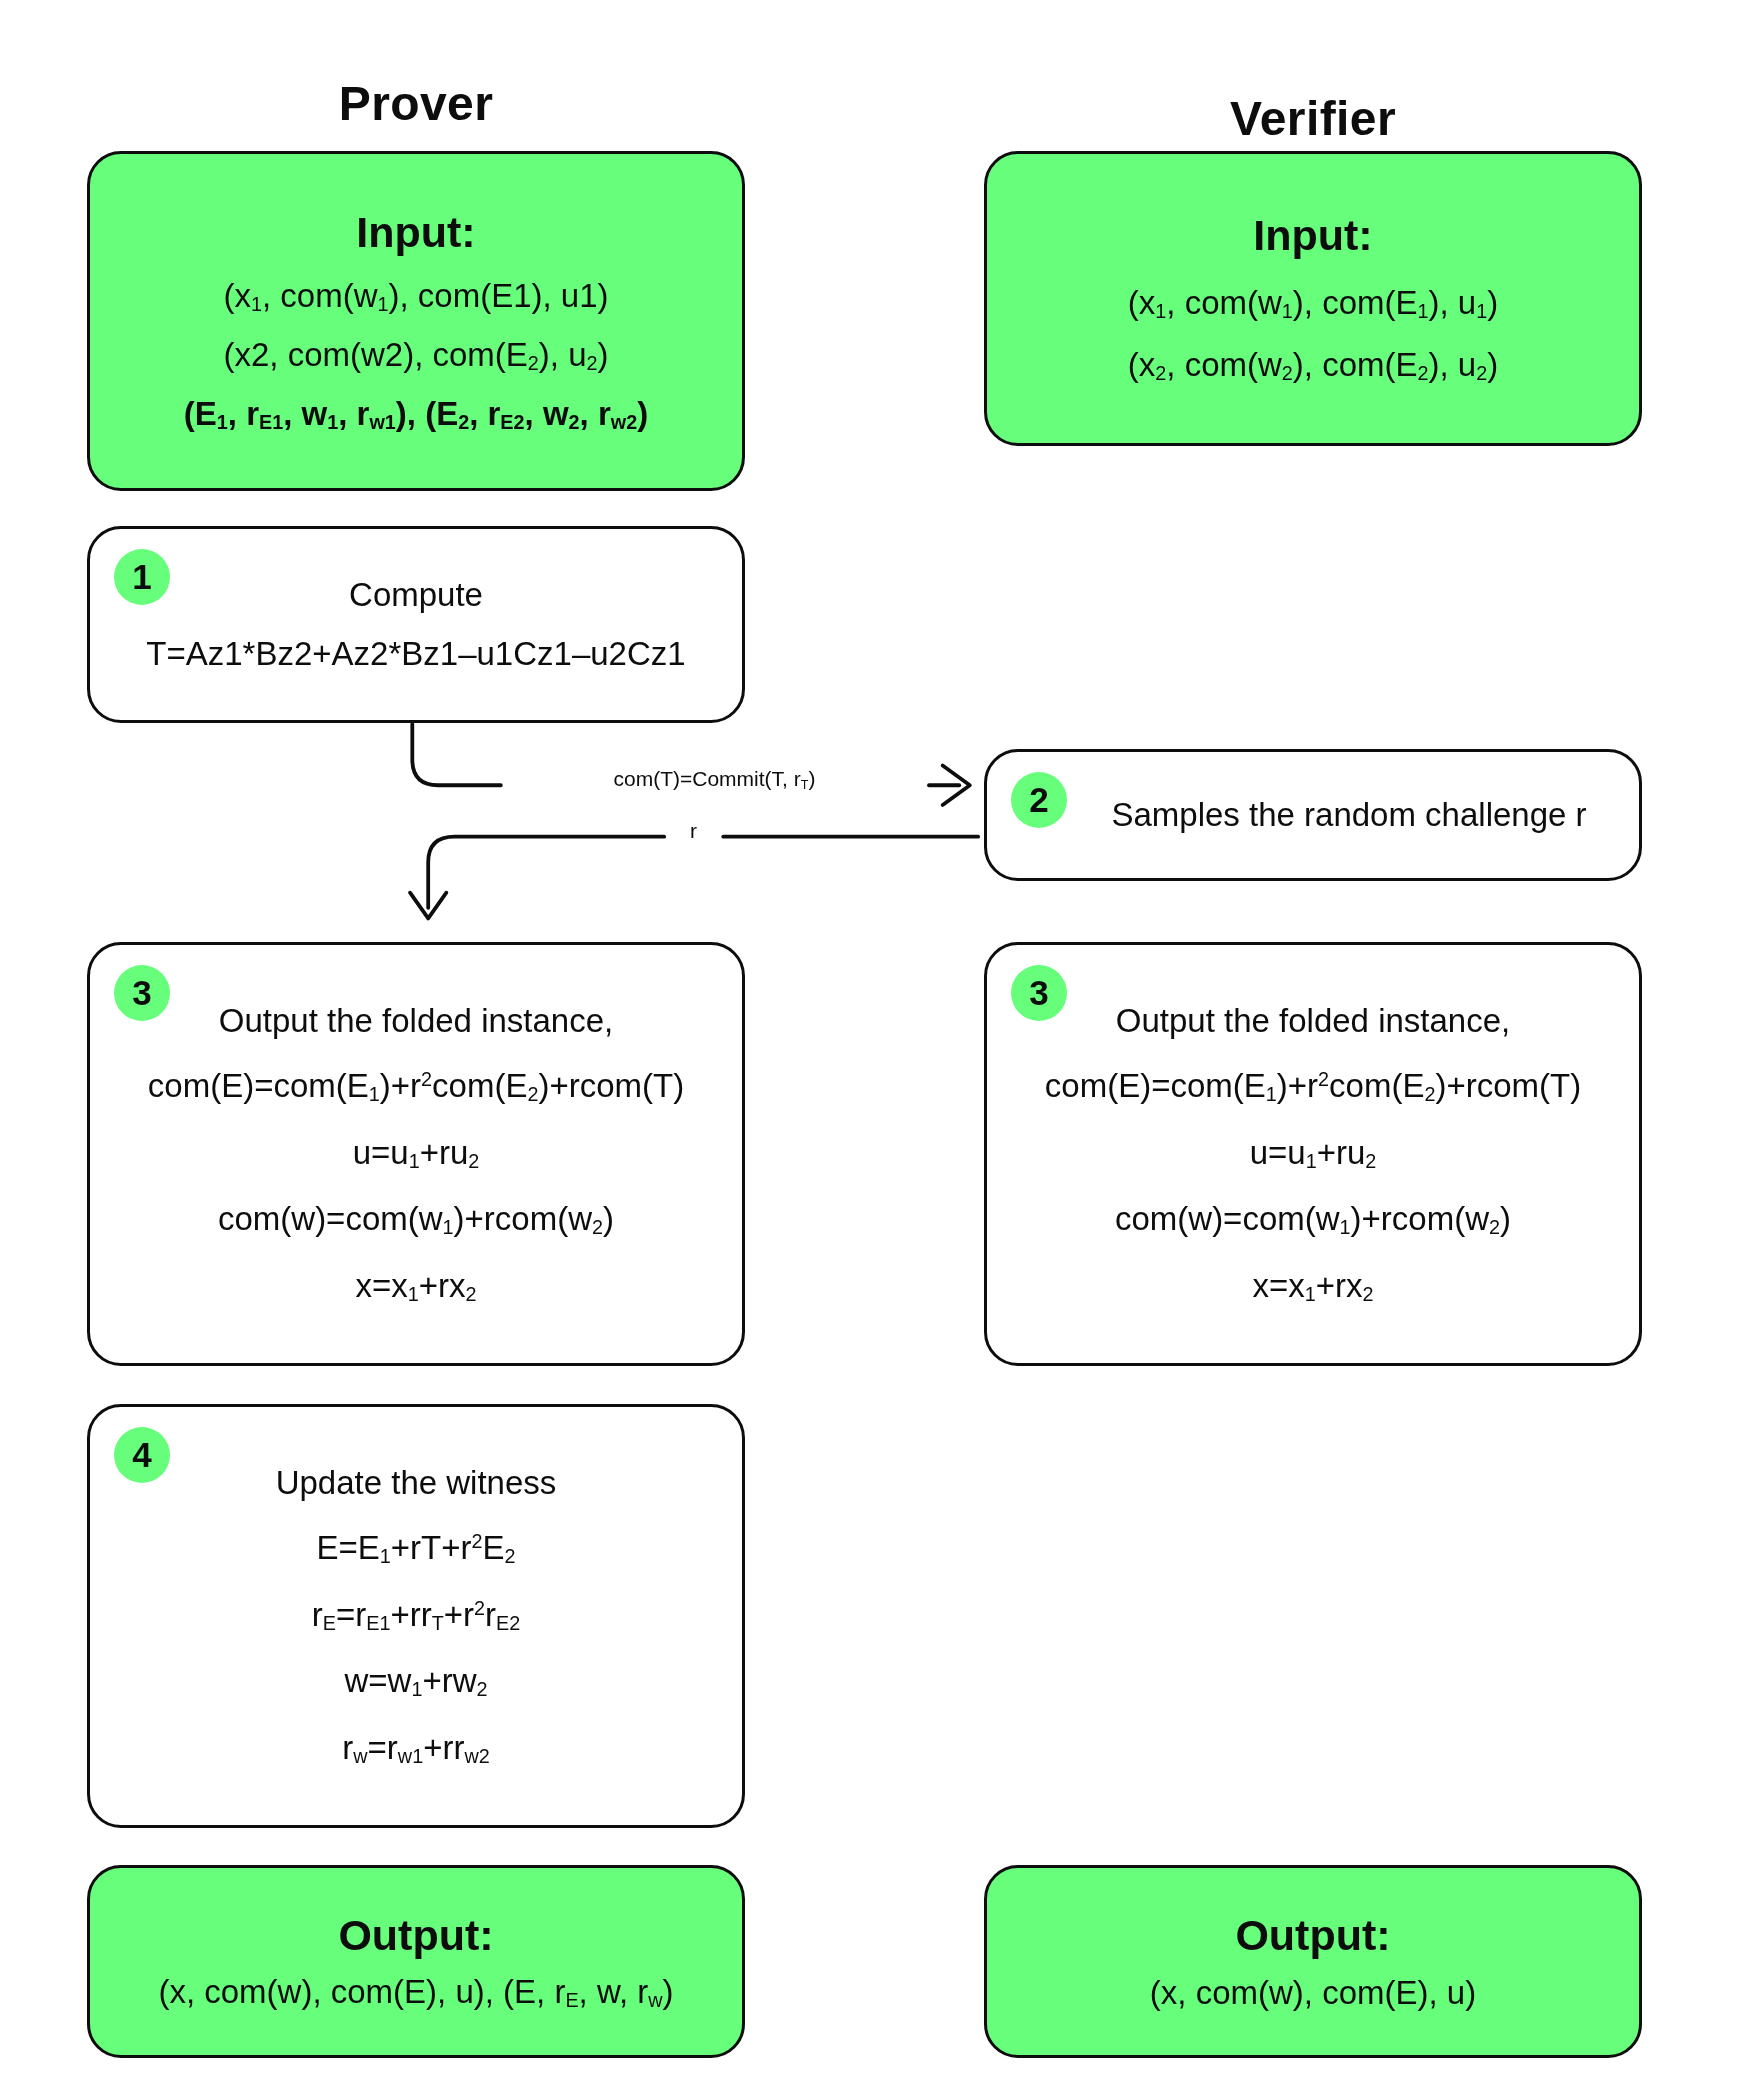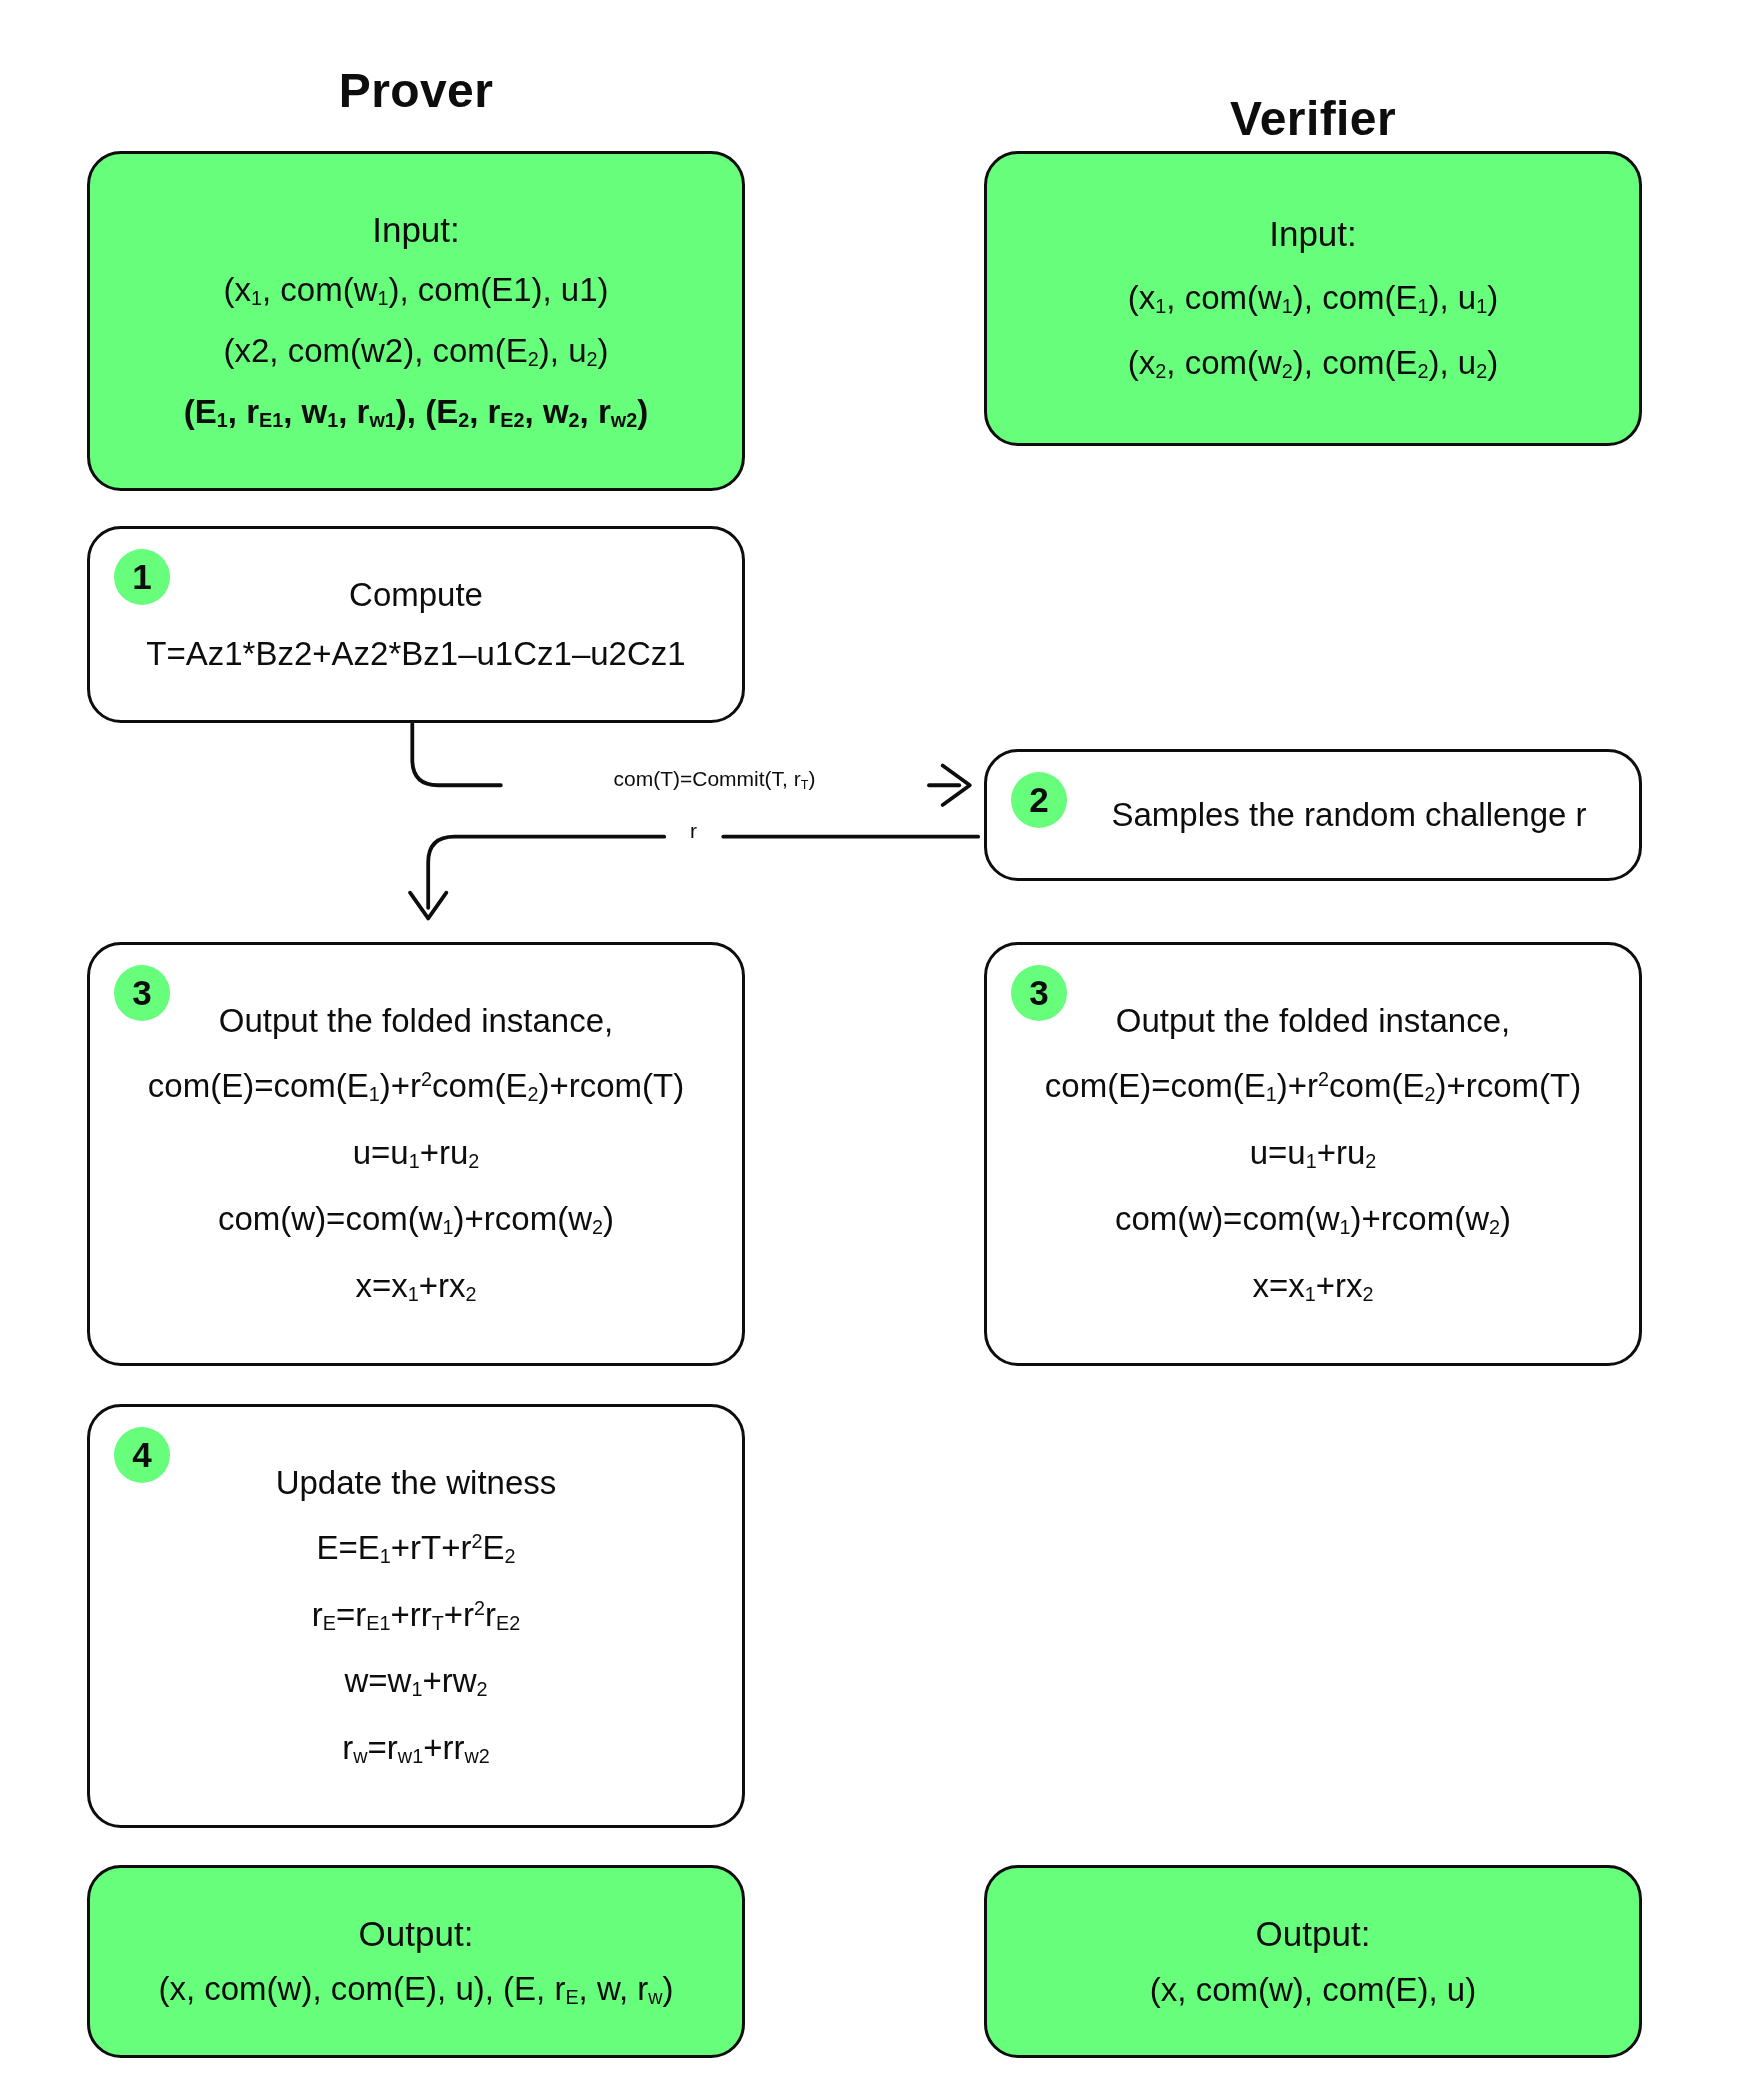--- a/index.html
+++ b/index.html
@@ -16,21 +16,21 @@
   }
   .box {
     position:absolute; box-sizing:border-box;
     border:3.8px solid #0d0d0d; border-radius:34px;
     display:flex; flex-direction:column;
     justify-content:space-evenly; align-items:center;
     text-align:center;
   }
   .green { background:#66fe7a; }
   .white { background:#ffffff; }
-  .heading { font-size:35px; font-weight:400; }
+  .heading { font-size:43px; font-weight:700; }
   .line    { font-size:33px; font-weight:400; line-height:1.15; }
   .bold    { font-weight:700; }
   .badge {
     position:absolute; top:19.7px; left:24px;
     width:56px; height:56px; border-radius:50%;
     background:#66fe7a;
     display:flex; align-items:center; justify-content:center;
     font-size:35px; font-weight:600;
   }
   sub { font-size:0.60em; vertical-align:-0.22em; letter-spacing:0; }
@@ -41,21 +41,21 @@
   }
   #wires { position:absolute; left:0; top:0; pointer-events:none; }
   #wires path { stroke:#0d0d0d; stroke-width:5; fill:none;
                 stroke-linecap:round; stroke-linejoin:round; }
 </style>
 </head>
 <body>
 
 <div id="canvas">
 
-  <div class="col-title col-p" style="top:63px;">Prover</div>
+  <div class="col-title col-p" style="top:76px;">Prover</div>
   <div class="col-title col-v" style="top:59px;margin-top:32px;">Verifier</div>
 
   <svg id="wires" width="1743" height="2097" viewBox="0 0 2304 2772">
     <path d="M545,957 L545,1004 Q545,1038 579,1038 L662,1038"></path>
     <path d="M1228,1038 L1268,1038"></path>
     <path d="M1246,1012 L1282,1038 L1246,1064"></path>
     <path d="M1293,1106 L956,1106"></path>
     <path d="M878,1106 L601,1106 Q566,1106 566,1140 L566,1200"></path>
     <path d="M542,1180 L566,1214 L590,1180"></path>
   </svg>

